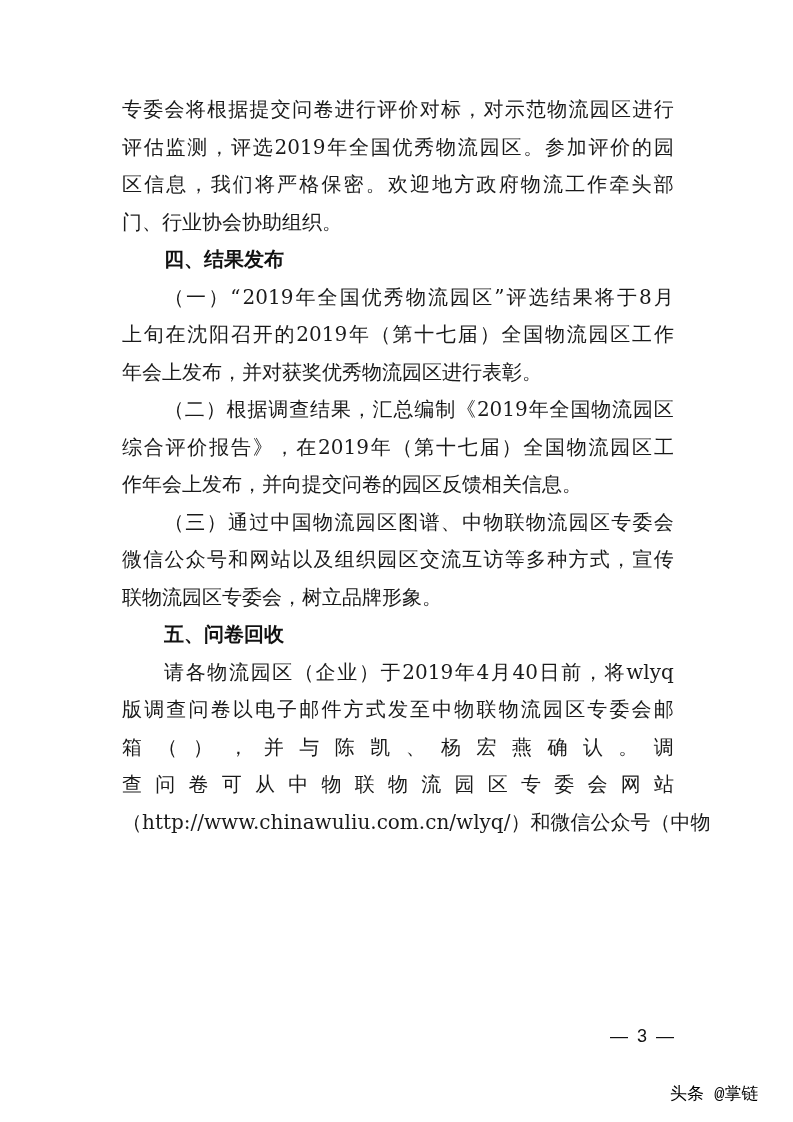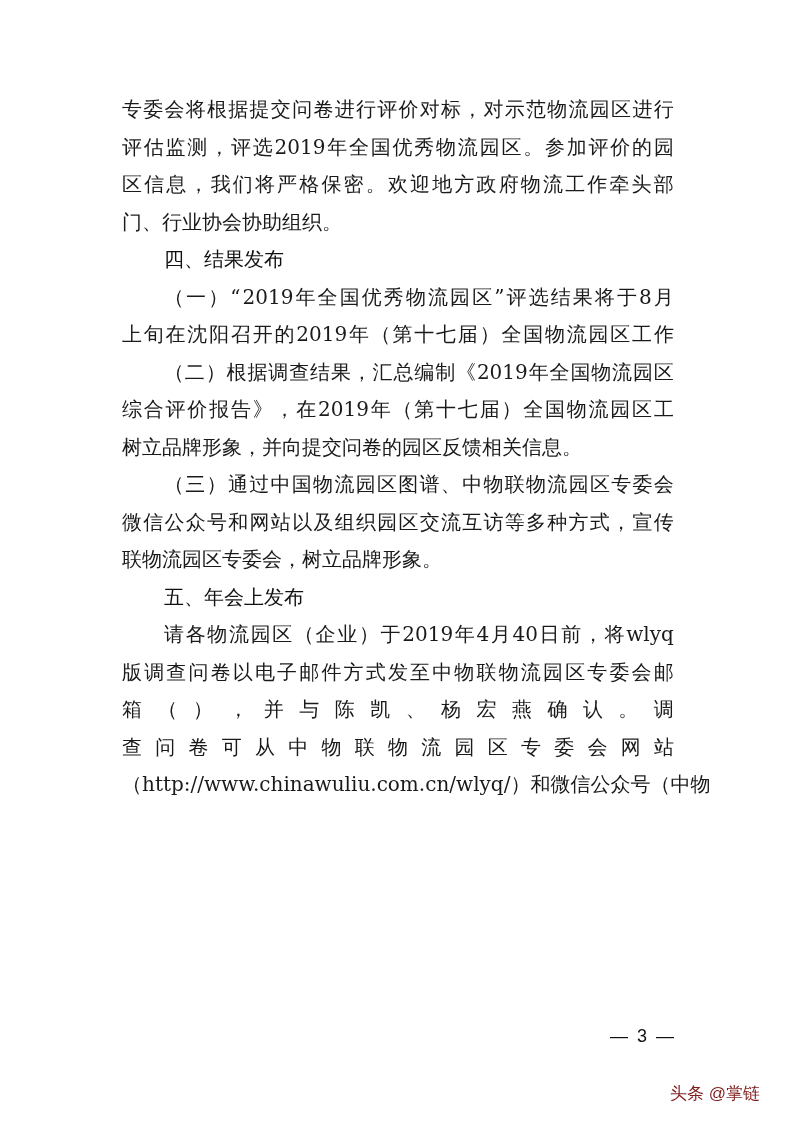--- a/index.html
+++ b/index.html
@@ -6,29 +6,29 @@
   body { width: 793px; height: 1122px; position: relative; overflow: hidden; }
   .page { position: absolute; left: 0; top: 0; width: 793px; height: 1122px; background: #fff; }
   .text-block {
     position: absolute; left: 122px; top: 91px; width: 552px;
     font-family: "DejaVu Serif", "Liberation Serif", serif;
     font-size: 20px; line-height: 37.5px; color: #1a1a1a;
   }
   .line { white-space: nowrap; height: 37.5px; display: flex; justify-content: space-between; }
   .line.ragged { justify-content: flex-start; text-align: center; }
   .line.indent { padding-left: 42px; }
-  .heading { font-family: "DejaVu Sans", "Liberation Sans", sans-serif; font-weight: normal; font-size: 20px; padding-left: 42px; height: 37.5px; white-space: nowrap; color: #111; }
+  .heading { font-family: "DejaVu Sans", "Liberation Sans", sans-serif; font-weight: bold; font-size: 20px; padding-left: 42px; height: 37.5px; white-space: nowrap; color: #111; }
   .line span.seg { display: inline-block; }
   .page-number {
     position: absolute; left: 610px; top: 1026px;
     font-family: "Liberation Sans", sans-serif; font-size: 18px; color: #111; letter-spacing: 2px;
   }
   .watermark {
     position: absolute; left: 670px; top: 1082px;
-    font-family: Liberation Sans, sans-serif; font-size: 17px; color: #7f1d1d;
+    font-family: Liberation Mono, monospace; font-size: 17px; color: #000000;
     text-shadow: 0 0 2px #fff, 0 0 3px #fff;
   }
 </style>
 </head>
 <body>
 
 <div class="page">
   <div class="text-block">
     <div class="line">
         <span class="seg">专</span>
@@ -157,20 +157,21 @@
         <span class="seg">）</span>
         <span class="seg">全</span>
         <span class="seg">国</span>
         <span class="seg">物</span>
         <span class="seg">流</span>
         <span class="seg">园</span>
         <span class="seg">区</span>
         <span class="seg">工</span>
         <span class="seg">作</span>
       </div>
+    <div class="line ragged">年会上发布，并对获奖优秀物流园区进行表彰。</div>
     <div class="line indent">
         <span class="seg">（</span>
         <span class="seg">二</span>
         <span class="seg">）</span>
         <span class="seg">根</span>
         <span class="seg">据</span>
         <span class="seg">调</span>
         <span class="seg">查</span>
         <span class="seg">结</span>
         <span class="seg">果</span>
@@ -208,21 +209,21 @@
         <span class="seg">届</span>
         <span class="seg">）</span>
         <span class="seg">全</span>
         <span class="seg">国</span>
         <span class="seg">物</span>
         <span class="seg">流</span>
         <span class="seg">园</span>
         <span class="seg">区</span>
         <span class="seg">工</span>
       </div>
-    <div class="line ragged">树立品牌形象，并向提交问卷的园区反馈相关信息。</div>
+    <div class="line ragged">作年会上发布，并向提交问卷的园区反馈相关信息。</div>
     <div class="line indent">
         <span class="seg">（</span>
         <span class="seg">三</span>
         <span class="seg">）</span>
         <span class="seg">通</span>
         <span class="seg">过</span>
         <span class="seg">中</span>
         <span class="seg">国</span>
         <span class="seg">物</span>
         <span class="seg">流</span>
@@ -264,21 +265,21 @@
         <span class="seg">等</span>
         <span class="seg">多</span>
         <span class="seg">种</span>
         <span class="seg">方</span>
         <span class="seg">式</span>
         <span class="seg">，</span>
         <span class="seg">宣</span>
         <span class="seg">传</span>
       </div>
     <div class="line ragged">联物流园区专委会，树立品牌形象。</div>
-    <div class="heading">五、年会上发布</div>
+    <div class="heading">五、问卷回收</div>
     <div class="line indent">
         <span class="seg">请</span>
         <span class="seg">各</span>
         <span class="seg">物</span>
         <span class="seg">流</span>
         <span class="seg">园</span>
         <span class="seg">区</span>
         <span class="seg">（</span>
         <span class="seg">企</span>
         <span class="seg">业</span>

